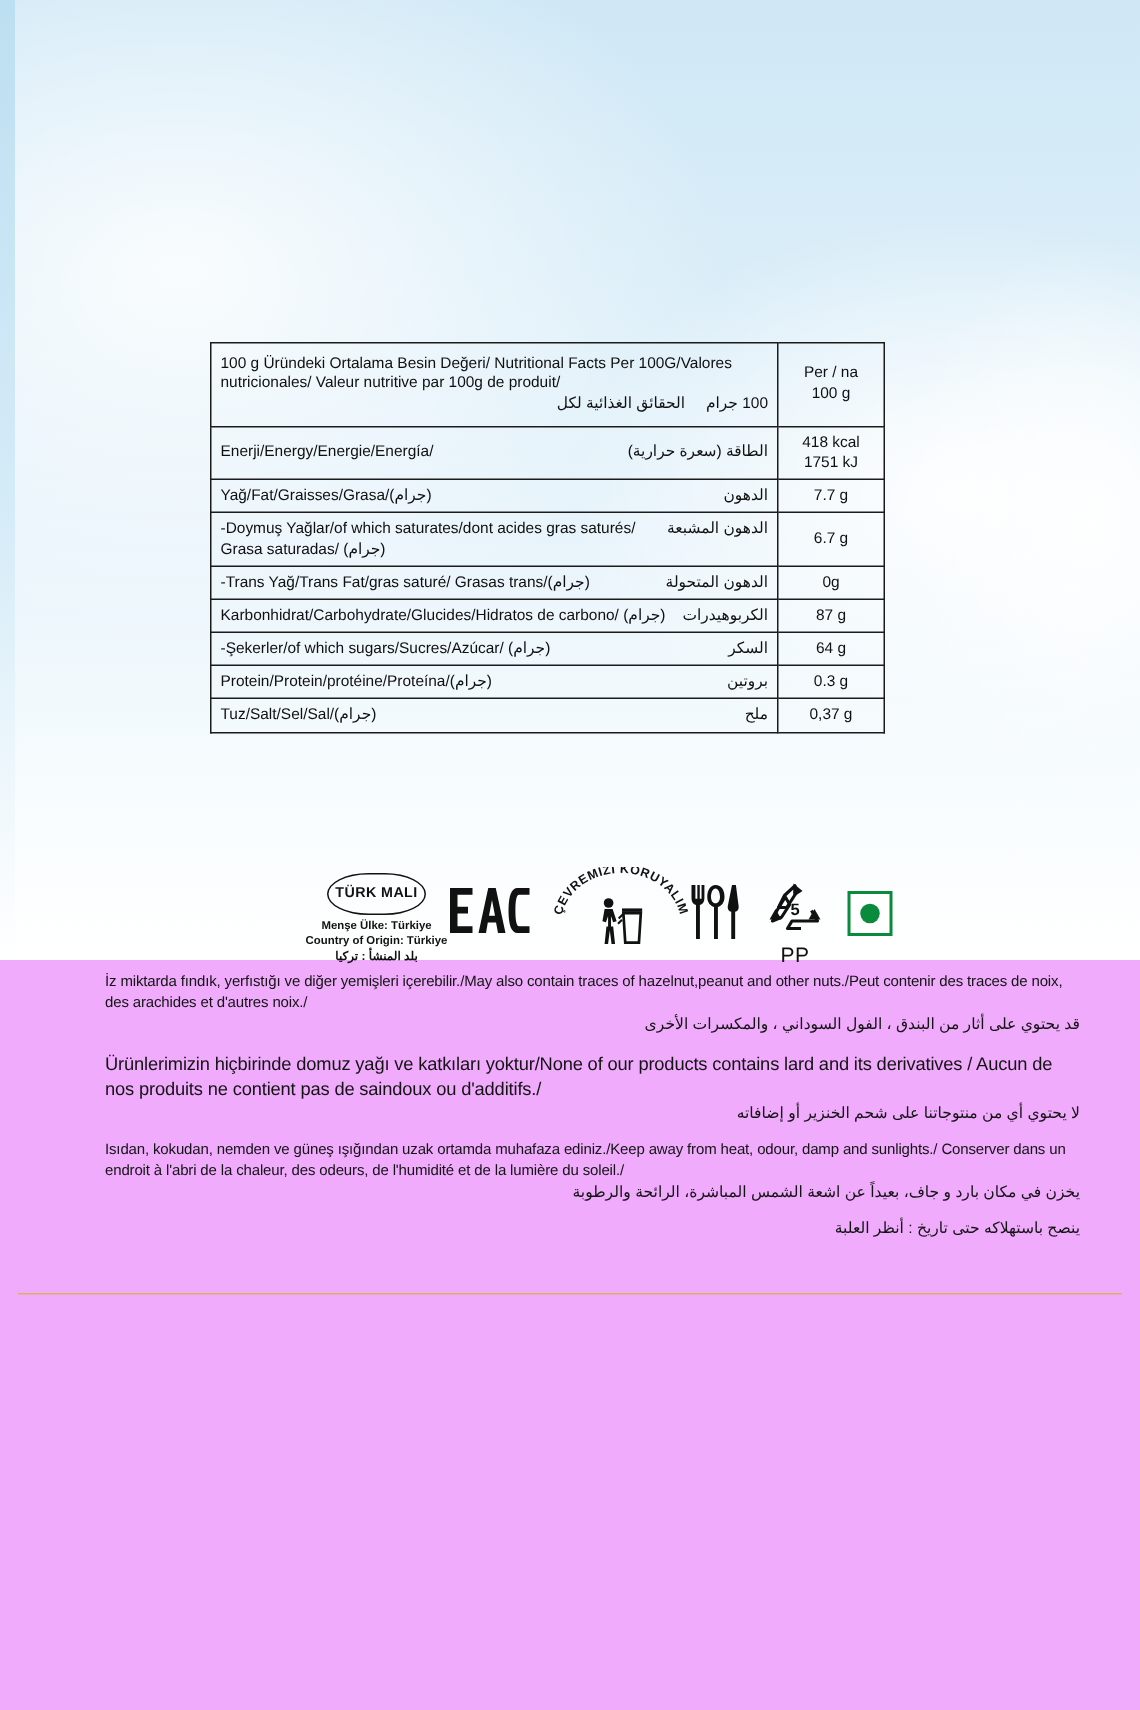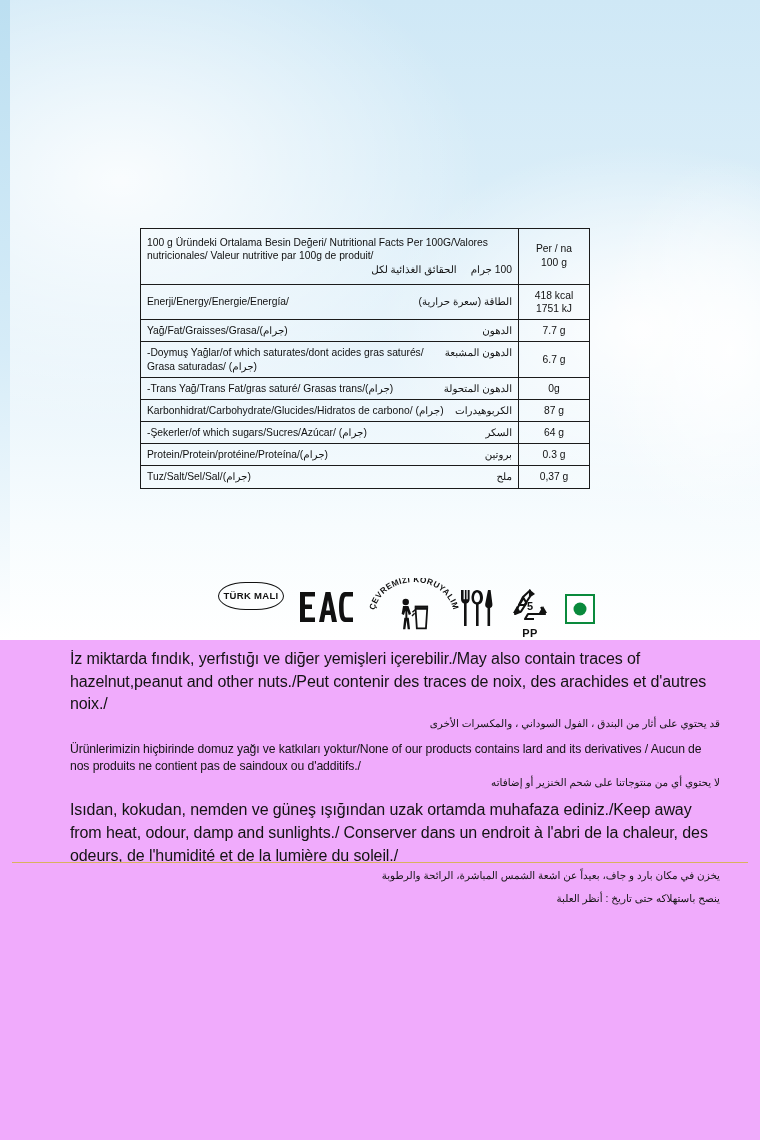--- a/index.html
+++ b/index.html
@@ -168,22 +168,22 @@
     width: 36px;
     height: 34px;
   }
 
   
   .fork-knife svg { display: block; }
 
   
   .pp-wrap { text-align: center; width: 44px; }
   .pp-text {
-    font-size: 11px;
-    font-weight: bold;
+    font-size: 14px;
+    font-weight: normal;
     color: #111;
     margin-top: 1px;
     letter-spacing: 0.4px;
   }
 
   
   .greendot {
     width: 26px;
     height: 26px;
     border: 2px solid #0a8a3c;
@@ -203,21 +203,21 @@
   
   #legal-text {
     position: absolute;
     left: 70px;
     top: 648px;
     width: 650px;
     color: #131313;
   }
   .para { margin-bottom: 9px; }
   .para .lat {
-    font-size: 16px;
+    font-size: 10px;
     line-height: 1.42;
     letter-spacing: -0.1px;
   }
   .para .ar {
     direction: rtl;
     text-align: right;
     font-size: 10.4px;
     line-height: 1.4;
     margin-top: 1px;
   }
@@ -345,20 +345,25 @@
         </td>
         <td class="val">0,37 g</td>
       </tr>
     </tbody>
   </table>
 
   <div id="icon-row">
 
     <div class="icon-box turkmali" style="left:50px;">
       <div class="tm-badge">TÜRK MALI</div>
+      <div class="tm-lines">
+        <div>Menşe Ülke: Türkiye</div>
+        <div>Country of Origin: Türkiye</div>
+        <div class="tm-ar">بلد المنشأ : تركيا</div>
+      </div>
     </div>
 
     <div class="icon-box" style="left:160px; top:10px;">
       <svg width="54" height="30" viewBox="0 0 54 30">
         <g fill="#111">
           <rect x="0" y="0" width="5" height="30"></rect>
           <rect x="0" y="0" width="15" height="4.5"></rect>
           <rect x="0" y="12.5" width="12" height="4.5"></rect>
           <rect x="0" y="25.5" width="15" height="4.5"></rect>
           <path d="M19 30 L25.5 0 L30.5 0 L37 30 L32 30 L30.7 23 L25.2 23 L24 30 Z M26 18.5 L30 18.5 L28 8 Z"></path>

